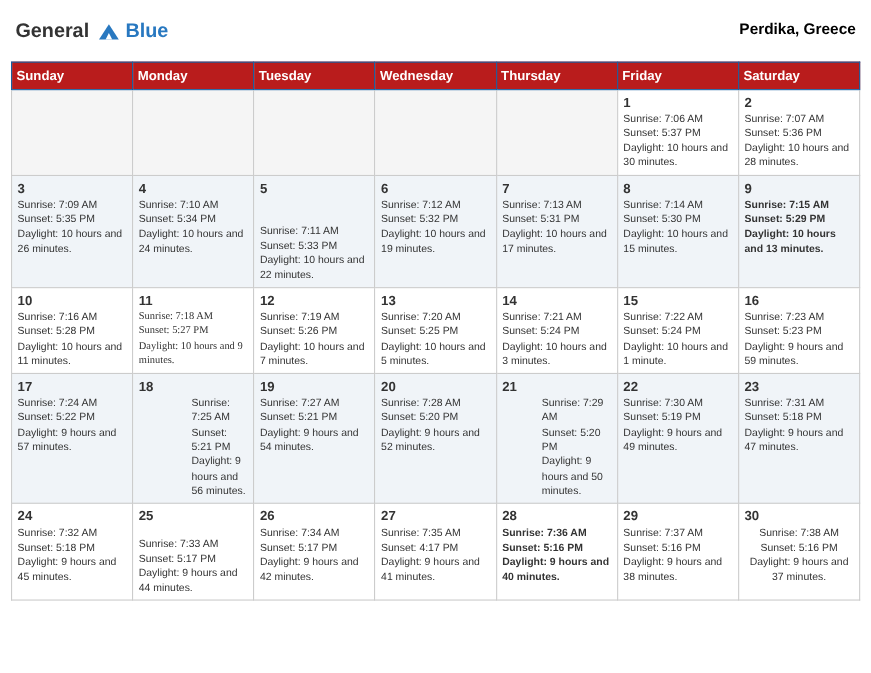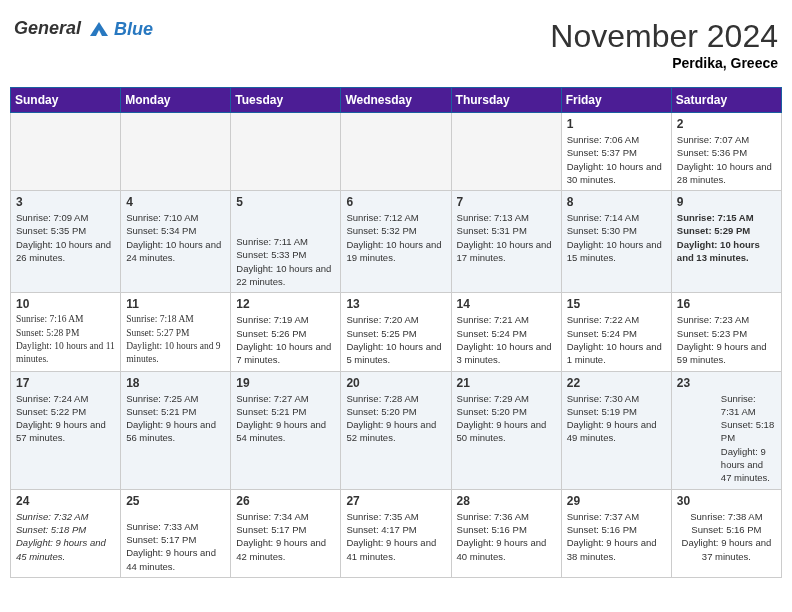--- a/index.html
+++ b/index.html
@@ -33,21 +33,21 @@
       font-size: 14px;
       color: #000000;
       font-weight: bold;
     }
     .calendar {
       width: 100%;
       border-collapse: collapse;
       border: 1px solid #ccc;
     }
     .calendar th {
-      background: #4c1d95;
+      background: #b91c1c;
       color: #fff;
       font-size: 12px;
       font-weight: bold;
       padding: 5px 4px;
       border: 1px solid #1a5fa0;
       text-align: left;
     }
     .calendar td {
       width: 14.28%;
       vertical-align: top;
@@ -77,34 +77,33 @@
     }
     .row-bg-light td { background: #ffffff; }
     .row-bg-gray td { background: #efefef; }
   </style>
 </head>
 <body>
 
 <div class="header">
   <div class="logo">
     <div>
-      <div style="display:flex;align-items:flex-end;font-style:italic;">
+      <div style="display:flex;align-items:flex-start;">
         <div style="font-size:18px;font-weight:bold;line-height:1.2;">
           <span style="color:#333;">General</span>
           <svg width="22" height="18" viewBox="0 0 22 18" style="vertical-align:middle;margin:0 2px;">
             <polygon points="2,16 11,2 20,16" fill="#2878c0"></polygon>
             <polygon points="8,16 14,16 11,10" fill="#fff"></polygon>
           </svg>
         </div>
         <div style="font-size:18px;font-weight:bold;color:#2878c0;margin-left:2px;">Blue</div>
       </div>
     </div>
   </div>
   <div class="title-block">
-    <div class="month-title">November 2024</div>
     <div class="location">Perdika, Greece</div>
   </div>
 </div>
 
 <table class="calendar">
   <thead>
     <tr>
     <th>Sunday</th>
         <th>Monday</th>
         <th>Tuesday</th>
@@ -174,21 +173,21 @@
         <td>
           <span class="day-number">9</span>
           <div class="day-info" style="white-space: pre-line; font-weight: bold;">Sunrise: 7:15 AM
 Sunset: 5:29 PM
 Daylight: 10 hours and 13 minutes.</div>
         </td>
       </tr>
       <tr class="row-bg-light">
         <td>
           <span class="day-number">10</span>
-          <div class="day-info" style="white-space: pre-line; font-family: Liberation Serif, serif;">Sunrise: 7:16 AM
+          <div class="day-info" style="white-space: pre-line;">Sunrise: 7:16 AM
 Sunset: 5:28 PM
 Daylight: 10 hours and 11 minutes.</div>
         </td>
         <td>
           <span class="day-number">11</span>
           <div class="day-info" style="white-space: pre-line; font-family: Liberation Serif, serif;">Sunrise: 7:18 AM
 Sunset: 5:27 PM
 Daylight: 10 hours and 9 minutes.</div>
         </td>
         <td>
@@ -224,59 +223,59 @@
       </tr>
       <tr class="row-bg-gray">
         <td>
           <span class="day-number">17</span>
           <div class="day-info" style="white-space: pre-line;">Sunrise: 7:24 AM
 Sunset: 5:22 PM
 Daylight: 9 hours and 57 minutes.</div>
         </td>
         <td>
           <span class="day-number">18</span>
-          <div class="day-info" style="white-space: pre-line;">Sunrise: 7:25 AM
+          <div class="day-info" style="white-space: pre-line; margin-left: 48px;">Sunrise: 7:25 AM
 Sunset: 5:21 PM
 Daylight: 9 hours and 56 minutes.</div>
         </td>
         <td>
           <span class="day-number">19</span>
           <div class="day-info" style="white-space: pre-line;">Sunrise: 7:27 AM
 Sunset: 5:21 PM
 Daylight: 9 hours and 54 minutes.</div>
         </td>
         <td>
           <span class="day-number">20</span>
           <div class="day-info" style="white-space: pre-line;">Sunrise: 7:28 AM
 Sunset: 5:20 PM
 Daylight: 9 hours and 52 minutes.</div>
         </td>
         <td>
           <span class="day-number">21</span>
-          <div class="day-info" style="white-space: pre-line;">Sunrise: 7:29 AM
+          <div class="day-info" style="white-space: pre-line; margin-left: 36px;">Sunrise: 7:29 AM
 Sunset: 5:20 PM
 Daylight: 9 hours and 50 minutes.</div>
         </td>
         <td>
           <span class="day-number">22</span>
           <div class="day-info" style="white-space: pre-line;">Sunrise: 7:30 AM
 Sunset: 5:19 PM
 Daylight: 9 hours and 49 minutes.</div>
         </td>
         <td>
           <span class="day-number">23</span>
-          <div class="day-info" style="white-space: pre-line; margin-left: 44px;">Sunrise: 7:31 AM
+          <div class="day-info" style="white-space: pre-line;">Sunrise: 7:31 AM
 Sunset: 5:18 PM
 Daylight: 9 hours and 47 minutes.</div>
         </td>
       </tr>
       <tr class="row-bg-light">
         <td>
           <span class="day-number">24</span>
-          <div class="day-info" style="white-space: pre-line; font-style: italic;">Sunrise: 7:32 AM
+          <div class="day-info" style="white-space: pre-line;">Sunrise: 7:32 AM
 Sunset: 5:18 PM
 Daylight: 9 hours and 45 minutes.</div>
         </td>
         <td>
           <span class="day-number">25</span>
           <div class="day-info" style="white-space: pre-line; margin-top: 12px;">Sunrise: 7:33 AM
 Sunset: 5:17 PM
 Daylight: 9 hours and 44 minutes.</div>
         </td>
         <td>
@@ -286,21 +285,21 @@
 Daylight: 9 hours and 42 minutes.</div>
         </td>
         <td>
           <span class="day-number">27</span>
           <div class="day-info" style="white-space: pre-line;">Sunrise: 7:35 AM
 Sunset: 4:17 PM
 Daylight: 9 hours and 41 minutes.</div>
         </td>
         <td>
           <span class="day-number">28</span>
-          <div class="day-info" style="white-space: pre-line;">Sunrise: 7:36 AM
+          <div class="day-info" style="white-space: pre-line; font-weight: bold;">Sunrise: 7:36 AM
 Sunset: 5:16 PM
 Daylight: 9 hours and 40 minutes.</div>
         </td>
         <td>
           <span class="day-number">29</span>
           <div class="day-info" style="white-space: pre-line;">Sunrise: 7:37 AM
 Sunset: 5:16 PM
 Daylight: 9 hours and 38 minutes.</div>
         </td>
         <td>

